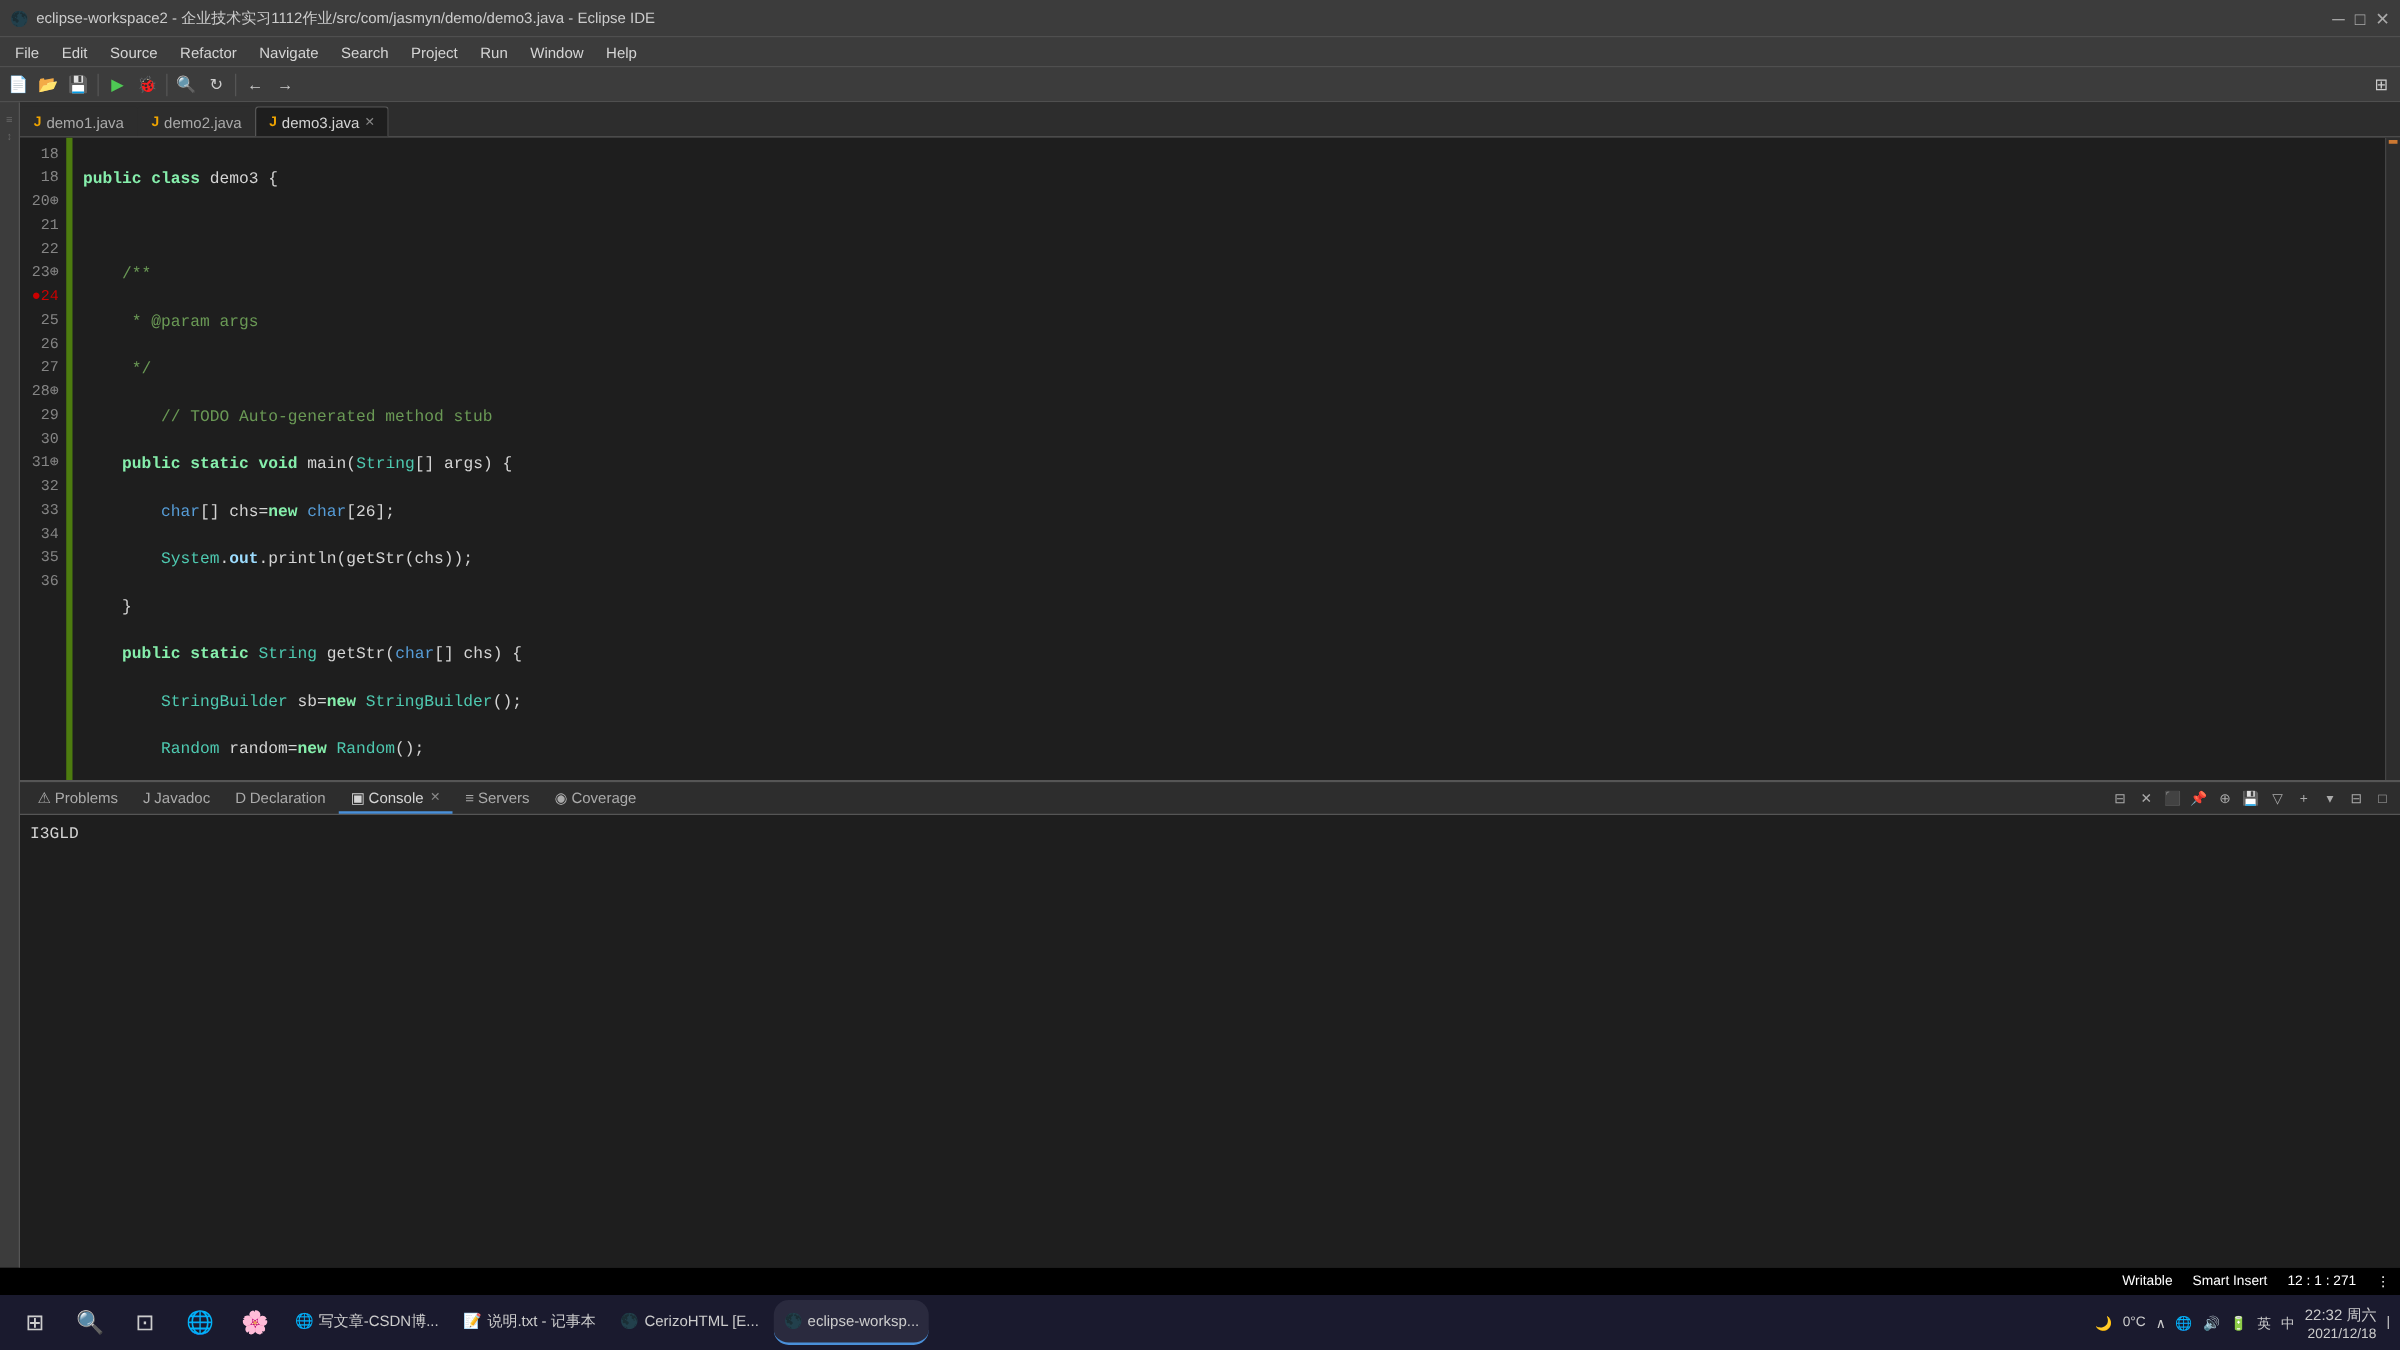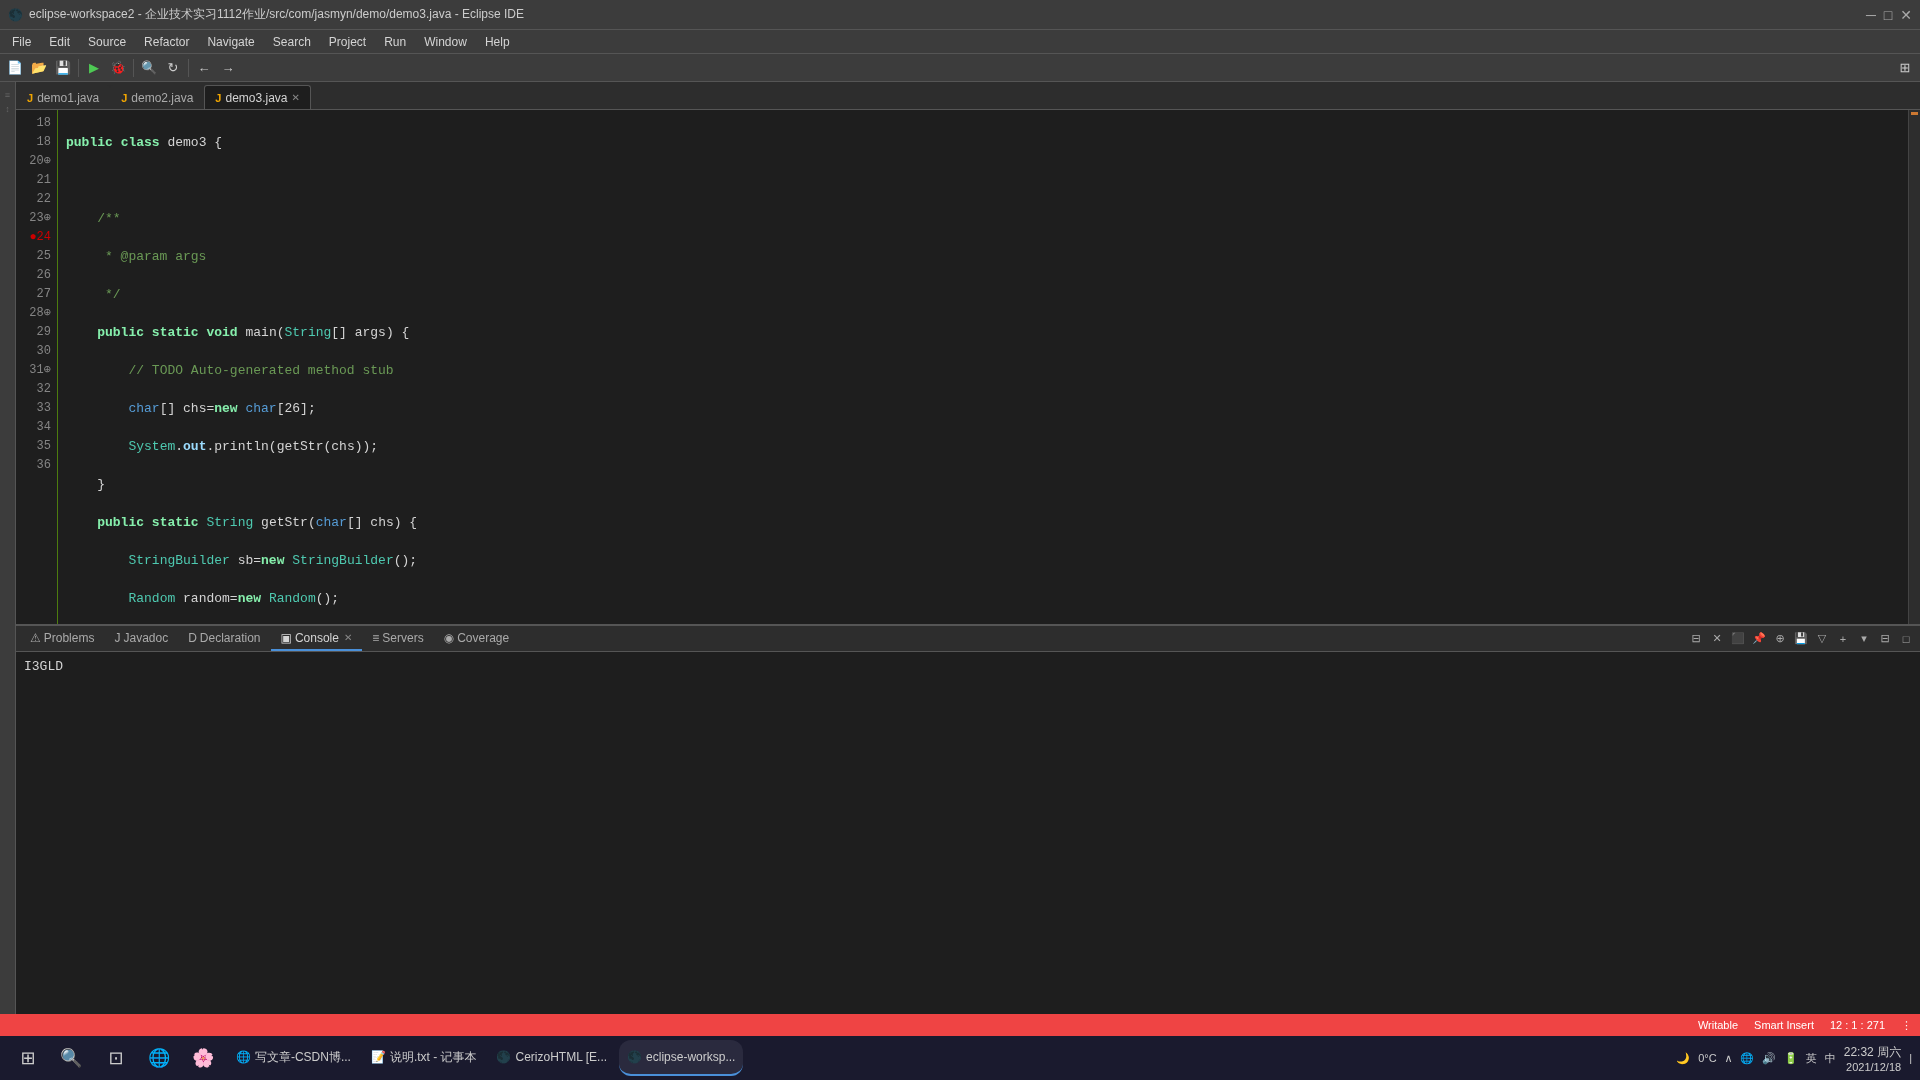--- a/index.html
+++ b/index.html
@@ -122,21 +122,21 @@
     #code-content {
       display: flex;
       height: 100%;
     }
     #line-numbers {
       background: #1e1e1e;
       color: #858585;
       padding: 4px 6px 4px 4px;
       min-width: 42px;
       text-align: right;
-      border-right: 1px solid #4d7c0f;
+      border-right: 5px solid #4d7c0f;
       font-size: 12px;
       line-height: 19px;
       user-select: none;
       overflow: hidden;
     }
     #code-lines {
       flex: 1;
       padding: 4px 8px;
       overflow-x: auto;
       line-height: 19px;
@@ -208,21 +208,21 @@
       font-size: 13px;
       color: #d4d4d4;
       overflow-y: auto;
       line-height: 18px;
     }
     .console-terminated { color: #888; }
     .console-output { color: #d4d4d4; }
 
     
     #status-bar {
-      background: #ef4444;
+      background: #000000;
       height: 22px;
       display: flex;
       align-items: center;
       justify-content: space-between;
       padding: 0 8px;
       font-size: 11px;
       color: #fff;
     }
     #status-bar .status-right { display: flex; gap: 16px; align-items: center; }
 
@@ -366,22 +366,22 @@
           <div class="ln">35</div>
           <div class="ln">36</div>
         </div>
 
         <div id="code-lines">
 <div class="ln"><span class="kw">public</span> <span class="kw">class</span> demo3 {</div>
 <div class="ln"></div>
 <div class="ln"><span class="cmt">    /**</span></div>
 <div class="ln"><span class="cmt">     * @param args</span></div>
 <div class="ln"><span class="cmt">     */</span></div>
+<div class="ln">        <span class="cmt">// TODO Auto-generated method stub</span></div>
 <div class="ln">    <span class="kw">public</span> <span class="kw">static</span> <span class="kw">void</span> main(<span class="type">String</span>[] args) {</div>
-<div class="ln">        <span class="cmt">// TODO Auto-generated method stub</span></div>
 <div class="ln">        <span class="kw2">char</span>[] chs=<span class="kw">new</span> <span class="kw2">char</span>[26];</div>
 <div class="ln">        <span class="type">System</span>.<span class="param">out</span>.println(getStr(chs));</div>
 <div class="ln">    }</div>
 <div class="ln">    <span class="kw">public</span> <span class="kw">static</span> <span class="type">String</span> getStr(<span class="kw2">char</span>[] chs) {</div>
 <div class="ln">        <span class="type">StringBuilder</span> sb=<span class="kw">new</span> <span class="type">StringBuilder</span>();</div>
 <div class="ln">        <span class="type">Random</span> random=<span class="kw">new</span> <span class="type">Random</span>();</div>
 
 
 
 

